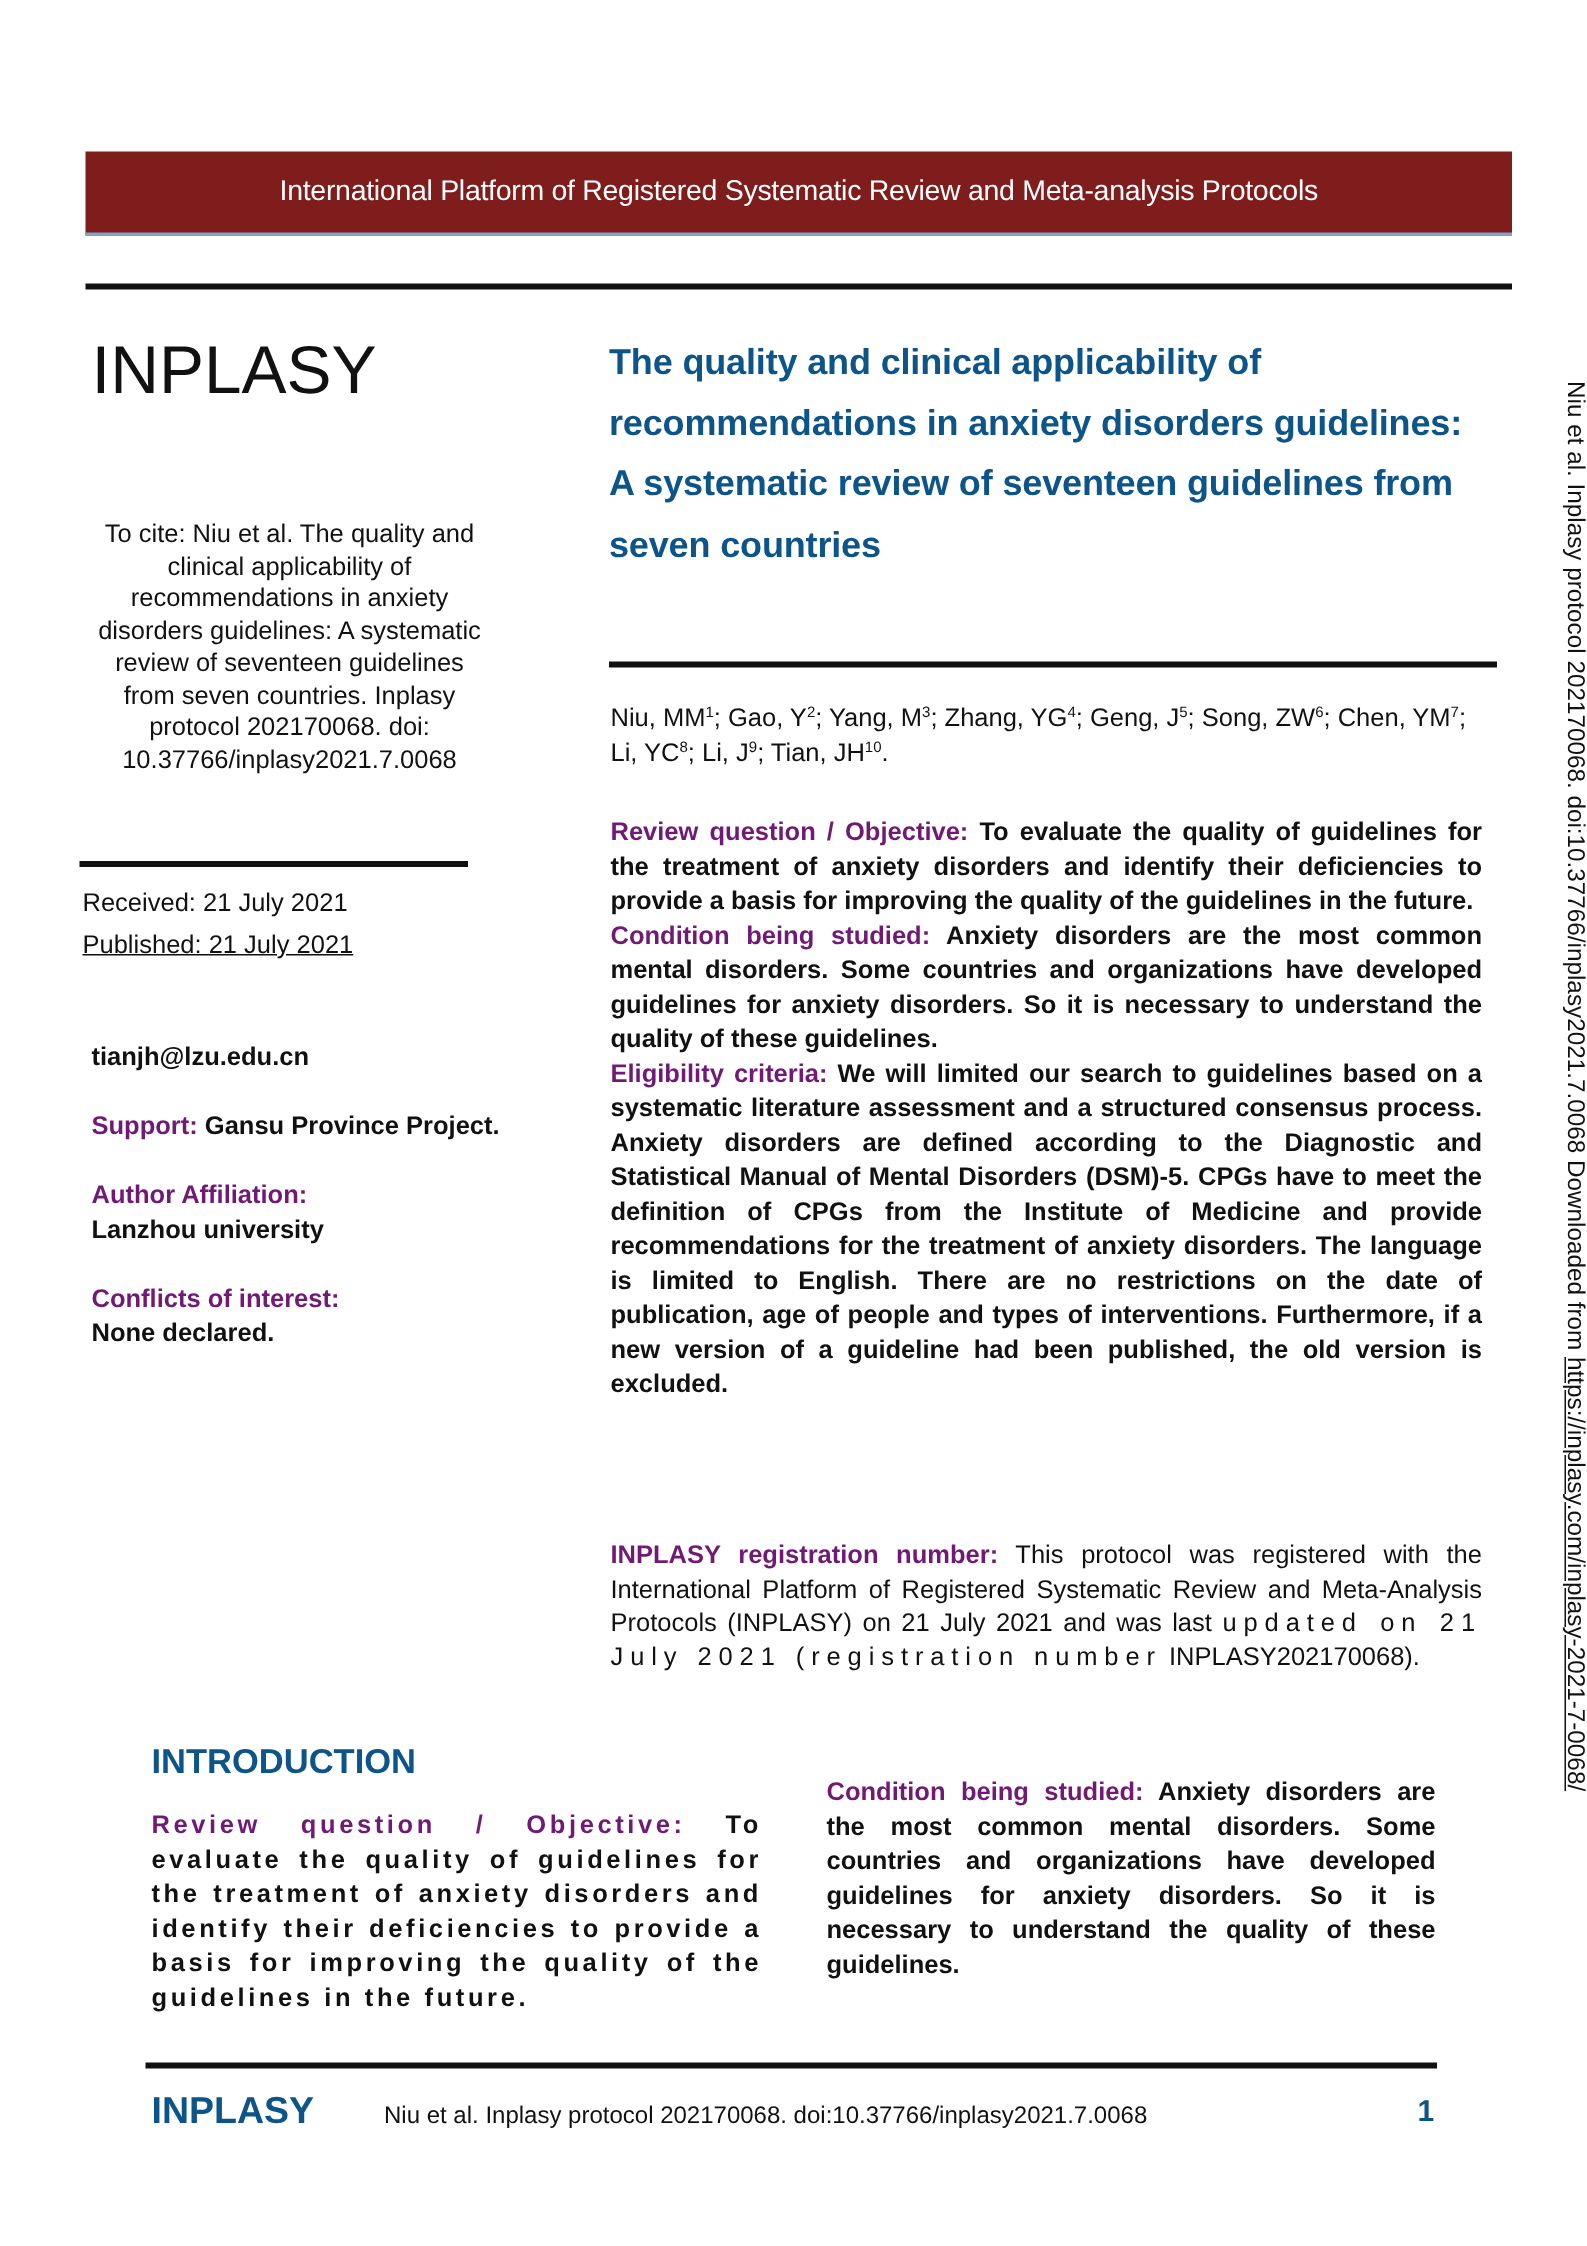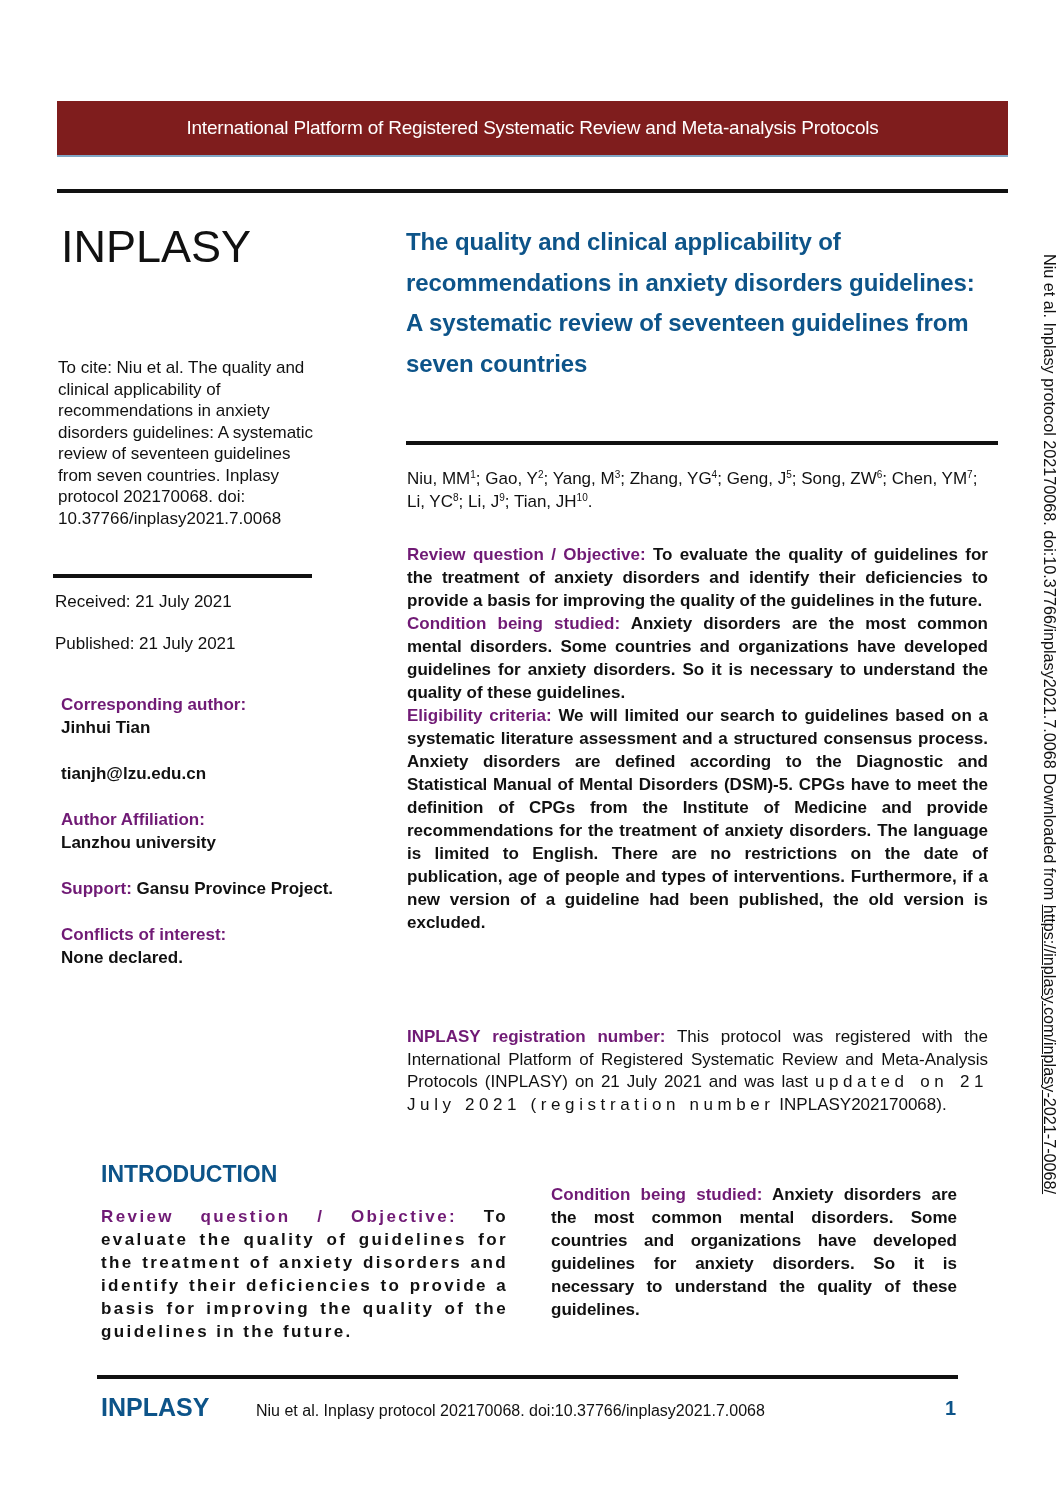--- a/index.html
+++ b/index.html
@@ -8,27 +8,27 @@
 
   .banner { position: absolute; left: 57px; top: 101px; width: 951px; height: 56px;
             background: #7f1d1d; border-bottom: 2px solid #7fa6c4; box-sizing: border-box;
             display: flex; align-items: center; justify-content: center; }
   .banner-text { color: #ffffff; font-size: 19px; letter-spacing: -0.2px; }
 
   .rule-top { position: absolute; left: 57px; top: 189px; width: 951px; height: 4px; background: #111; }
 
   .brand-title { position: absolute; left: 61px; top: 220px; font-size: 45px; line-height: 54px;
                  color: #111; letter-spacing: 0px; }
-  .cite { position: absolute; left: 58px; top: 357px; width: 270px; font-size: 17px; line-height: 21.5px; color: #111; }
+  .cite { position: absolute; left: 58px; top: 345px; width: 270px; font-size: 17px; line-height: 21.5px; color: #111; text-align: center; }
 
   .rule-left { position: absolute; left: 53px; top: 574px; width: 259px; height: 4px; background: #111; }
 
   .dates { position: absolute; left: 55px; top: 592px; font-size: 17px; color: #111; }
   .dates div { height: 21px; }
-  .dates .d2 { margin-top: 21px; }
+  .dates .d2 { margin-top: 7px; text-decoration: underline; }
 
   .side-meta { position: absolute; left: 61px; top: 693px; width: 300px; font-size: 17px; line-height: 23px; font-weight: bold; color: #111; }
   .side-meta .blk { margin-bottom: 23px; }
   .lbl { color: #701a75; font-weight: bold; }
 
   .title { position: absolute; left: 406px; top: 222px; width: 570px; font-size: 24px; line-height: 40.5px;
            font-weight: bold; color: #0d5489; letter-spacing: -0.1px; }
   .rule-title { position: absolute; left: 406px; top: 441px; width: 592px; height: 4px; background: #111; }
 
   .authors { position: absolute; left: 407px; top: 467px; width: 582px; font-size: 17px; line-height: 23px; color: #111; }
@@ -74,31 +74,27 @@
 
 <div class="cite">To cite: Niu et al. The quality and clinical applicability of recommendations in anxiety disorders guidelines: A systematic review of seventeen guidelines from seven countries. Inplasy protocol 202170068. doi: 10.37766/inplasy2021.7.0068</div>
 <div class="rule-left"></div>
 
 <div class="dates">
   <div>Received: 21 July 2021</div>
   <div class="d2">Published: 21 July 2021</div>
 </div>
 
 <div class="side-meta">
+  <div class="blk">tianjh@lzu.edu.cn</div>
   <div class="blk">
-    <div class="lbl">Corresponding author:</div>
-    <div>Jinhui Tian</div>
+    <span class="lbl">Support:</span><span> Gansu Province Project.</span>
   </div>
-  <div class="blk">tianjh@lzu.edu.cn</div>
   <div class="blk">
     <div class="lbl">Author Affiliation:</div>
     <div>Lanzhou university</div>
-  </div>
-  <div class="blk">
-    <span class="lbl">Support:</span><span> Gansu Province Project.</span>
   </div>
   <div class="blk">
     <div class="lbl">Conflicts of interest:</div>
     <div>None declared.</div>
   </div>
 </div>
 
 <div class="title">The quality and clinical applicability of recommendations in anxiety disorders guidelines: A systematic review of seventeen guidelines from seven countries</div>
 <div class="rule-title"></div>
 

